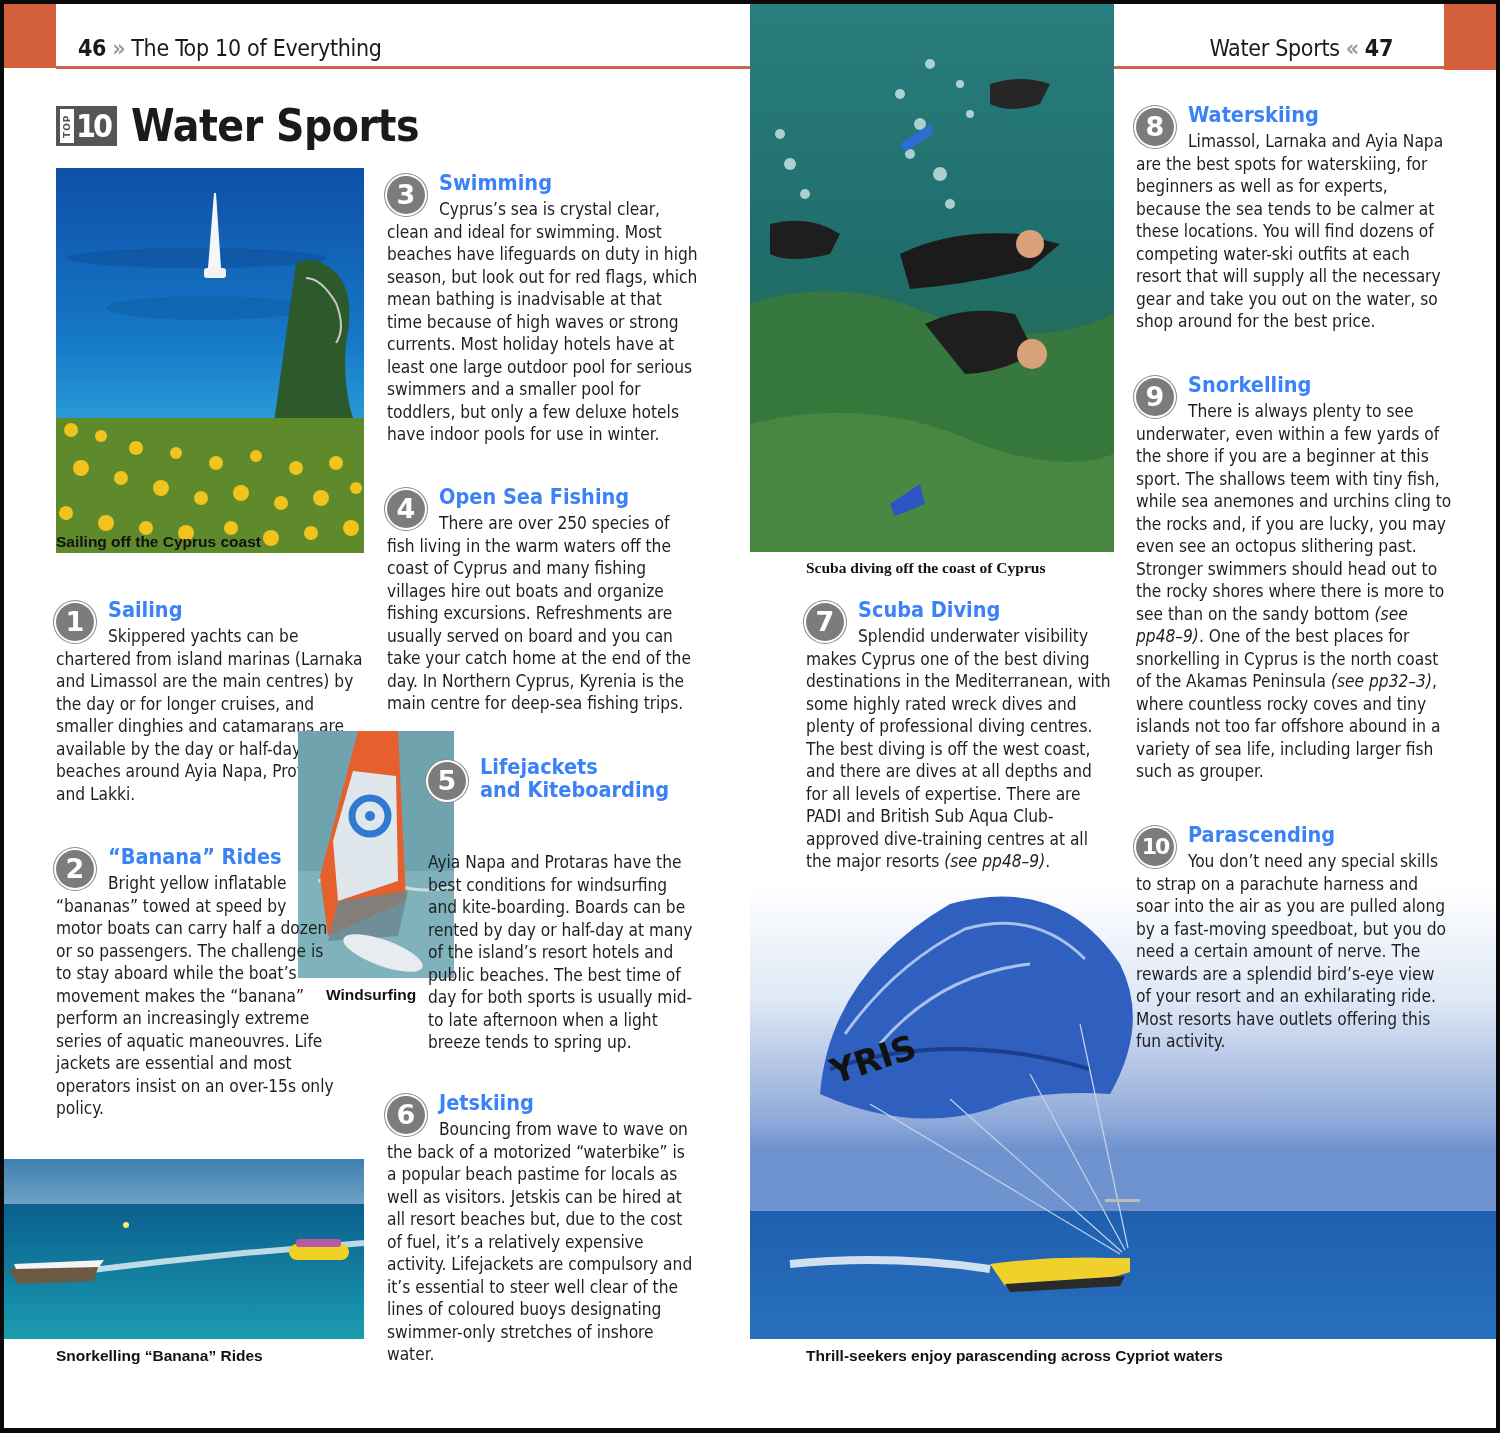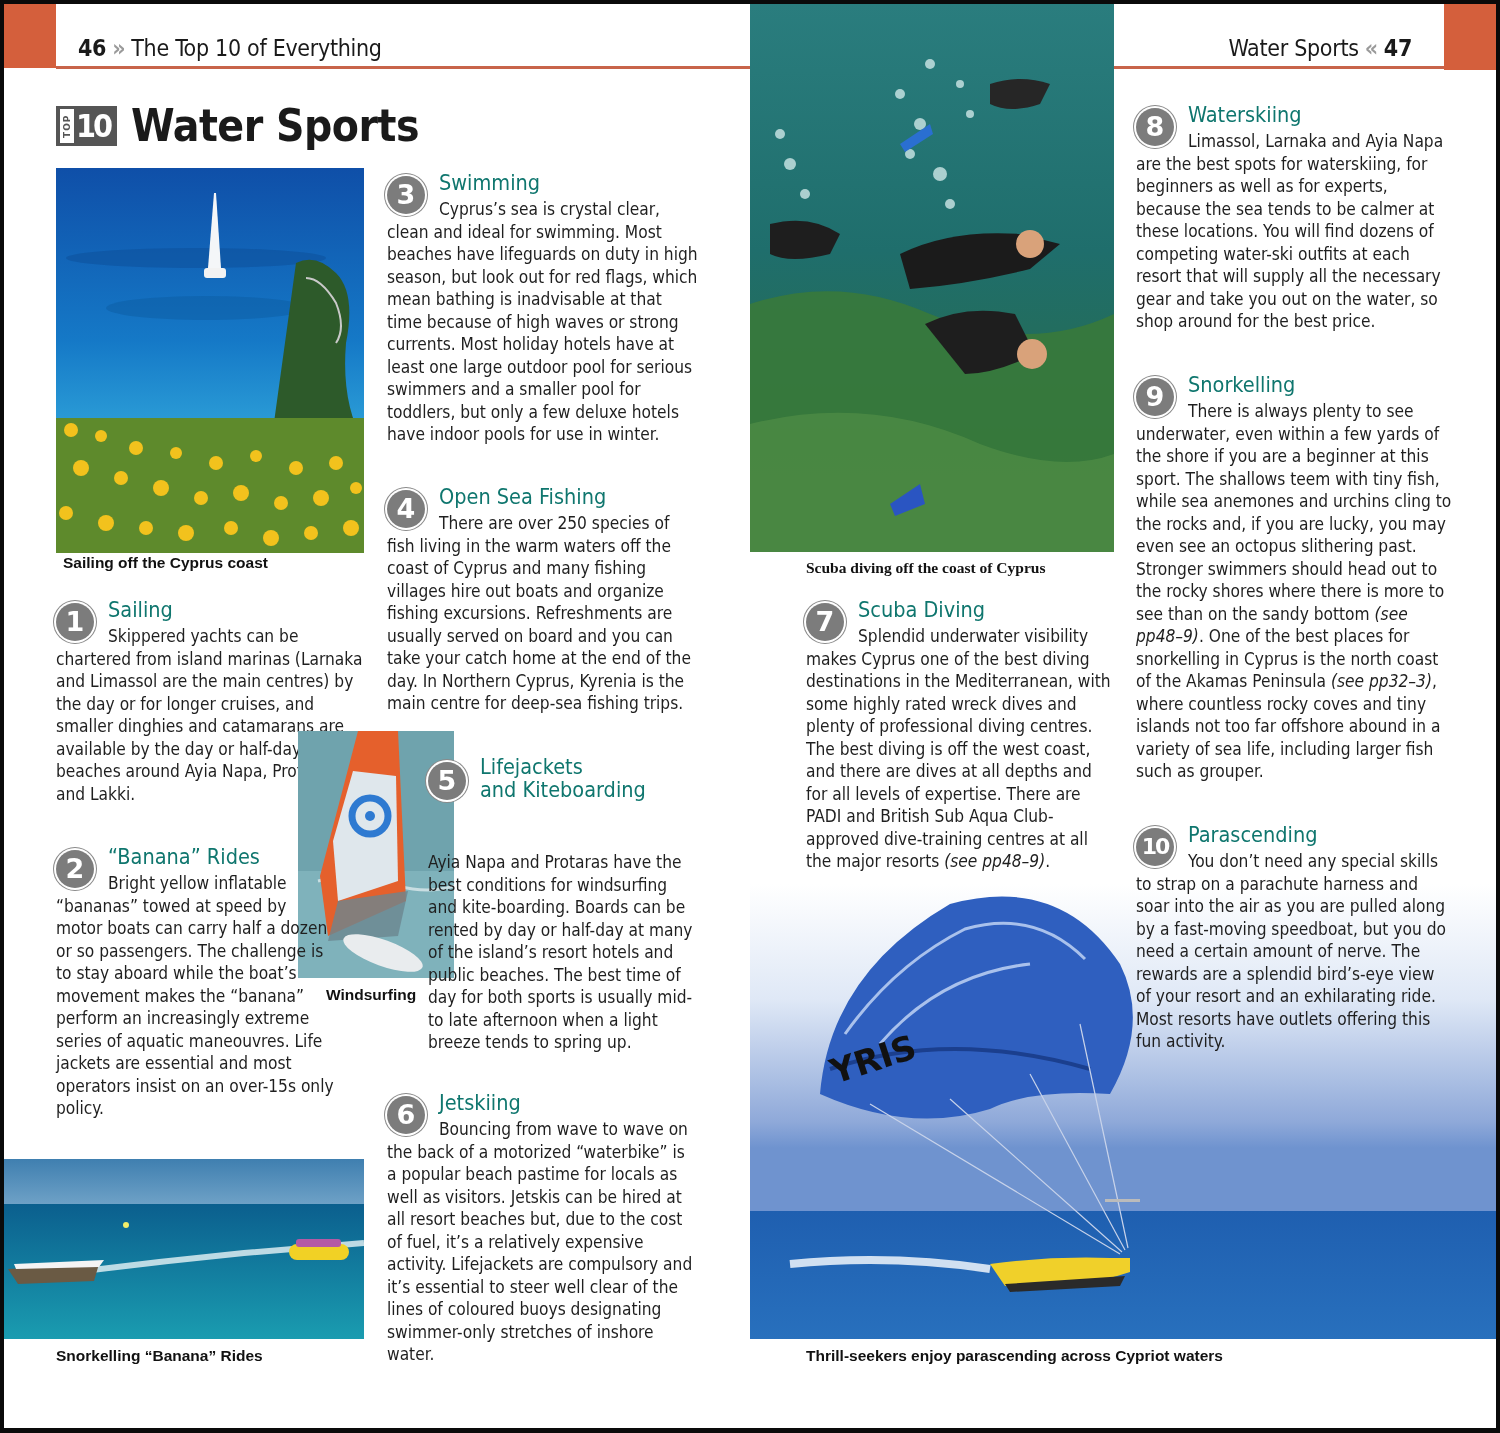--- a/index.html
+++ b/index.html
@@ -18,21 +18,21 @@
   .tab-right-block { position:absolute; left:1440px; top:0; width:52px; height:66px; background:#d45f3c; }
   .rule-left { position:absolute; left:52px; top:62px; width:694px; height:3px; background:#c8644a; }
   .rule-right { position:absolute; left:1110px; top:62px; width:330px; height:3px; background:#c8644a; }
   .running-head {
     position:absolute; top:30px; font-size:23px; line-height:28px; color:#1a1a1a;
     font-family:"DejaVu Sans Condensed","DejaVu Sans", sans-serif; letter-spacing:-0.3px;
   }
   .running-head .pg { font-weight:bold; }
   .running-head .chev { color:#9a9a9a; font-weight:bold; margin:0 6px; }
   .rh-left { left:74px; }
-  .rh-right { right:84px; text-align:right; }
+  .rh-right { right:103px; text-align:right; }
 
   .title-wrap { position:absolute; left:52px; top:96px; display:flex; align-items:center; }
   .top10-badge {
     display:inline-flex; align-items:center; height:36px; background:#555; color:#fff;
     border:2px solid #555; padding:0 2px; margin-right:14px;
   }
   .top10-badge .top { writing-mode:vertical-rl; transform:rotate(180deg); font-size:9px; font-weight:bold; letter-spacing:1px; padding:0 2px; background:#fff; color:#555; height:34px; text-align:center; }
   .top10-badge .ten { font-size:32px; font-weight:bold; line-height:34px; letter-spacing:-3px; padding:0 3px 0 2px; font-family:"DejaVu Sans Condensed","DejaVu Sans",sans-serif;}
   .page-title { font-size:44px; font-weight:bold; letter-spacing:-0.5px; font-family:"DejaVu Sans Condensed","DejaVu Sans", sans-serif; }
 
@@ -47,21 +47,21 @@
   .entry { position:absolute; font-size:17.2px; line-height:22.5px; color:#1f1f1f;
     font-family:"DejaVu Sans Condensed","DejaVu Sans", sans-serif; }
   .entry .head { position:relative; height:26px; }
   .num {
     position:absolute; left:0; top:4px; width:38px; height:38px; border-radius:50%;
     background:#7c7c7c; color:#fff; font-weight:bold; font-size:27px; text-align:center;
     line-height:38px; box-shadow:0 0 0 2px #fff, 0 0 0 3px #8a8a8a;
     font-family:"DejaVu Sans", sans-serif;
   }
   .num.two { font-size:22px; letter-spacing:-2px; }
-  .entry .heading { position:absolute; left:52px; top:-2px; font-size:21.5px; font-weight:normal; line-height:26px; color:#0f766e; white-space:nowrap; }
+  .entry .heading { position:absolute; left:52px; top:-2px; font-size:21.5px; font-weight:bold; line-height:26px; color:#3b82f6; white-space:nowrap; }
   .entry .body { margin:0; text-indent:52px; }
   .entry .body i { font-style:italic; }
 </style>
 </head>
 <body>
 
 <div class="spread">
 
   <div class="tab-left"></div>
   <div class="tab-right-block"></div>
@@ -122,21 +122,21 @@
           <circle cx="50" cy="355" r="8"></circle>
           <circle cx="90" cy="360" r="7"></circle>
           <circle cx="130" cy="365" r="8"></circle>
         <circle cx="175" cy="360" r="7"></circle>
           <circle cx="215" cy="370" r="8"></circle>
           <circle cx="255" cy="365" r="7"></circle>
           <circle cx="295" cy="360" r="8"></circle>
       </g>
     </svg>
   </div>
-  <div class="caption" style="left:52px;top:550px;margin-left:7px;">Sailing off the Cyprus coast</div>
+  <div class="caption" style="left:52px;top:529px;">Sailing off the Cyprus coast</div>
 
   <div class="entry" style="left:52px;top:595px;width:310px;">
     <div class="head">
       <span class="num">1</span>
       <span class="heading">Sailing</span>
     </div>
     <p class="body">Skippered yachts can be chartered from island marinas (Larnaka and Limassol are the main centres) by the day or for longer cruises, and smaller dinghies and catamarans are available by the day or half-day from beaches around Ayia Napa, Protaras and Lakki.</p>
   </div>
 
   <div class="photo" style="left:294px;top:727px;width:156px;height:247px;">

